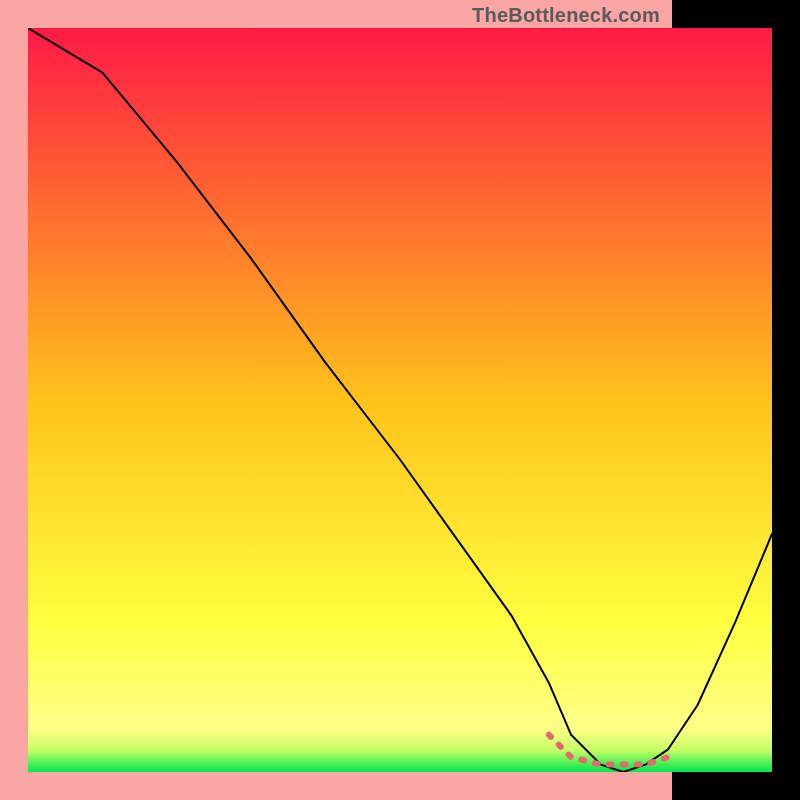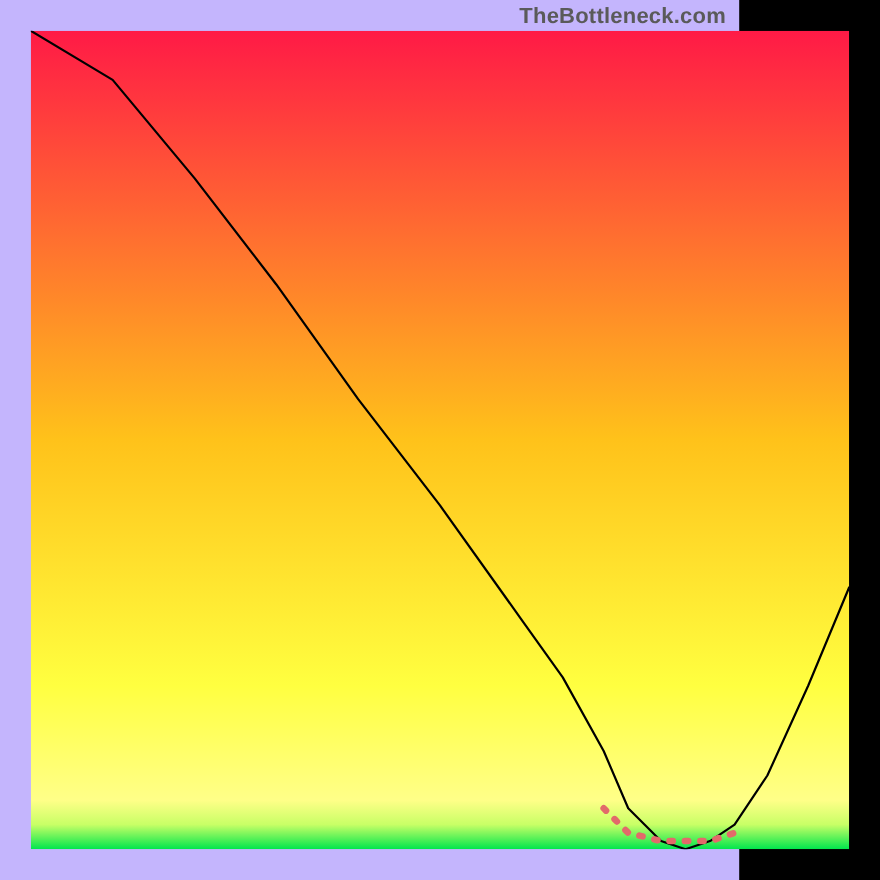--- a/index.html
+++ b/index.html
@@ -9,21 +9,21 @@
     height: 800px;
     background: #000;
     font-family: Arial, Helvetica, sans-serif;
   }
   .frame {
     position: absolute;
     left: 0;
     top: 0;
     width: 672px;
     height: 800px;
-    background: #c4b5fd;
+    background: #fca5a5;
   }
   .watermark {
     position: absolute;
     top: 4px;
     right: 12px;
     color: #5a5a5a;
     font-size: 20px;
     font-weight: 600;
     letter-spacing: 0.2px;
   }

